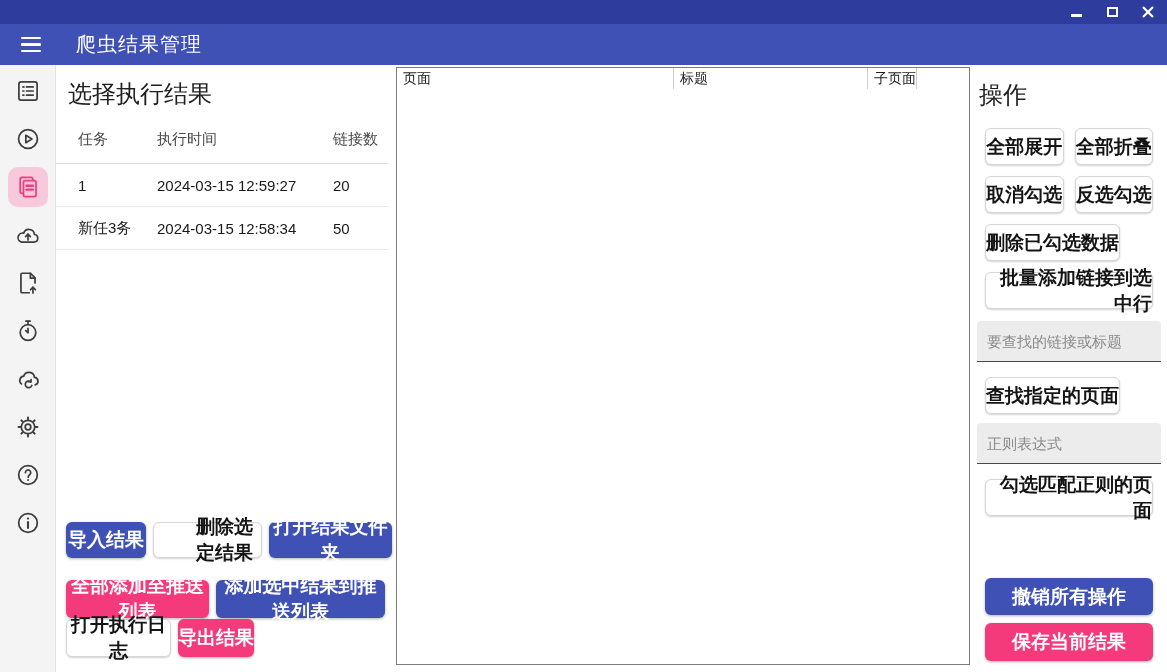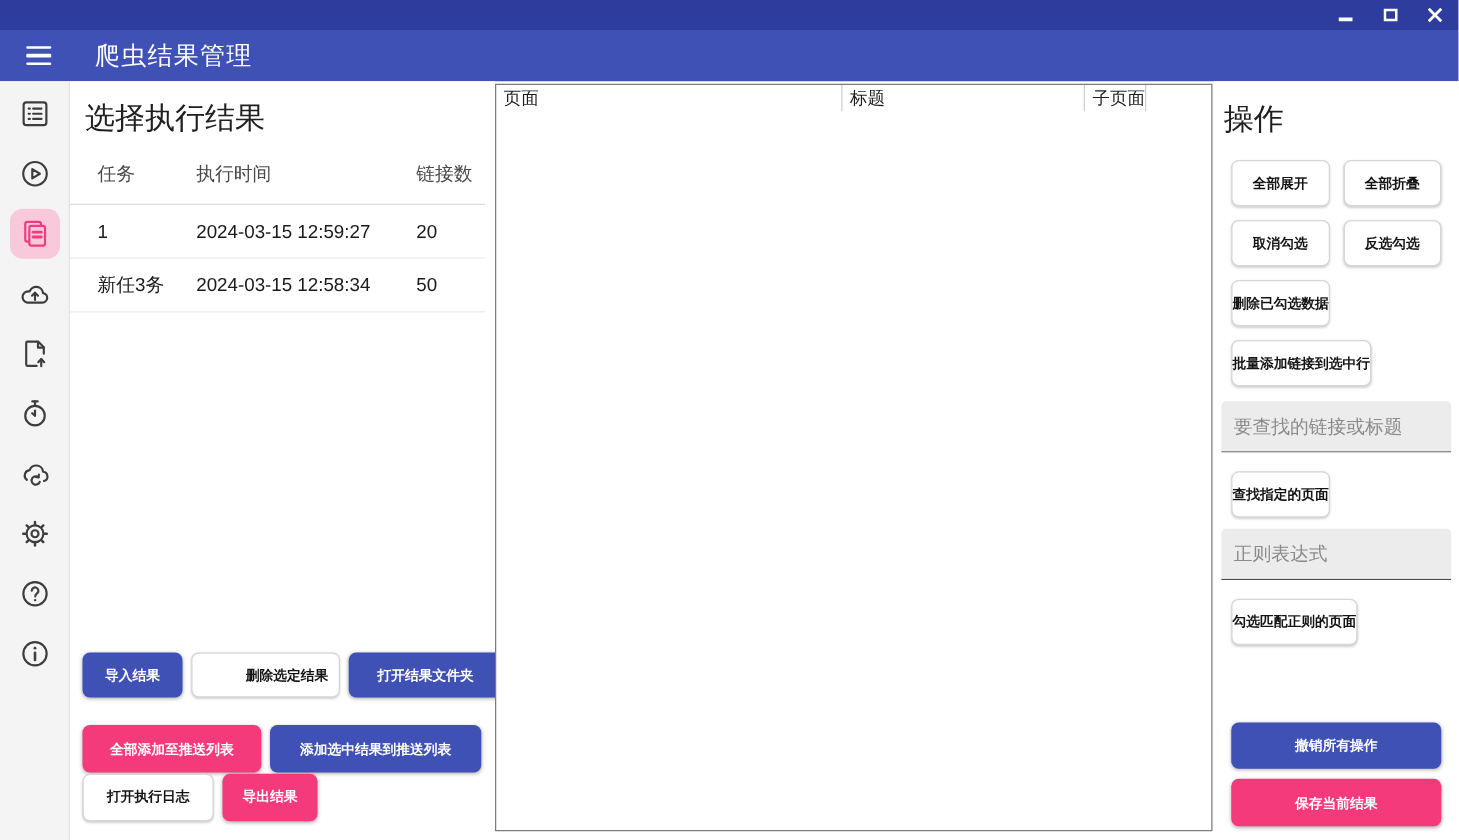--- a/index.html
+++ b/index.html
@@ -39,31 +39,31 @@
   .panel-title { font-size:24px; color:#202020; }
   .tasks .panel-title { margin:13px 0 0 12px; }
   .tasks-table { margin-top:20px; }
   .t-row { display:grid; grid-template-columns:79px 176px 1fr; padding-left:22px; align-items:center; }
   .t-head { color:#4a4a4a; font-size:15px; padding-bottom:14px; border-bottom:1px solid #dcdcdc; margin:0 6px 0 0; }
   .t-head { margin-right:8px; }
   .t-data { height:43px; font-size:15px; color:#1a1a1a; border-bottom:1px solid #ececec; margin-right:8px; cursor:pointer; }
 
   
   .btn { display:inline-flex; align-items:center; justify-content:center; border-radius:6px;
-         font-weight:bold; font-size:11px; cursor:pointer; border:none;
+         font-weight:bold; font-size:19px; cursor:pointer; border:none;
          box-shadow:0 1px 3px rgba(0,0,0,.3); font-family:inherit; }
   .btn.blue  { background:#3f51b5; color:#ffffff; }
   .btn.pink  { background:#f43a7a; color:#ffffff; }
   .btn.white { background:#ffffff; color:#141414; border:1px solid #d6d6d6; box-shadow:0 1px 2px rgba(0,0,0,.18); }
 
   .btn-row { position:absolute; display:flex; gap:7px; left:10px; align-items:center; }
   .row1 { bottom:114px; } .row1 .btn { height:36px; }
   .row2 { bottom:54px; }  .row2 .btn { height:38px; }
   .row3 { bottom:12px; height:45px; } .row3 .btn { height:38px; }
-  .w-import{width:80px;} .w-delsel{width:119px;padding-left:34px;} .w-folder{width:123px;}
+  .w-import{width:80px;} .w-delsel{width:109px;padding-left:34px;} .w-folder{width:123px;}
   .w-addall{width:143px;} .w-addsel{width:169px;}
   .w-log{width:105px;} .w-export{width:76px;}
 
   .export-select { width:114px; height:45px; background:#ffffff; border:1px solid #f1f1f1;
                    border-bottom:1px solid #3c3c3c; padding:4px 8px 3px 9px; position:relative; cursor:pointer; }
   .export-label { font-size:11px; color:#828282; }
   .export-value { font-size:17px; color:#111111; margin-top:1px; }
   .export-caret { position:absolute; right:9px; top:17px; font-size:9px; color:#1c1c1c; }
 
   

